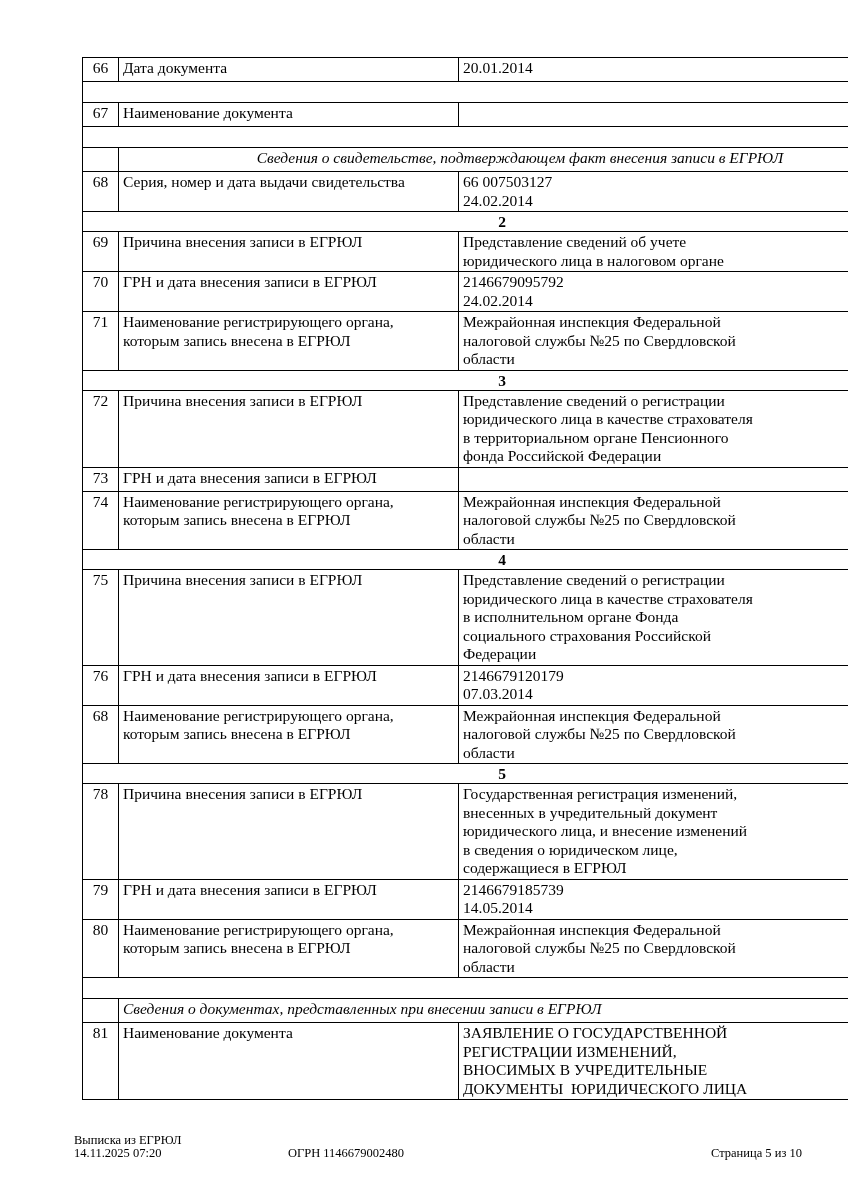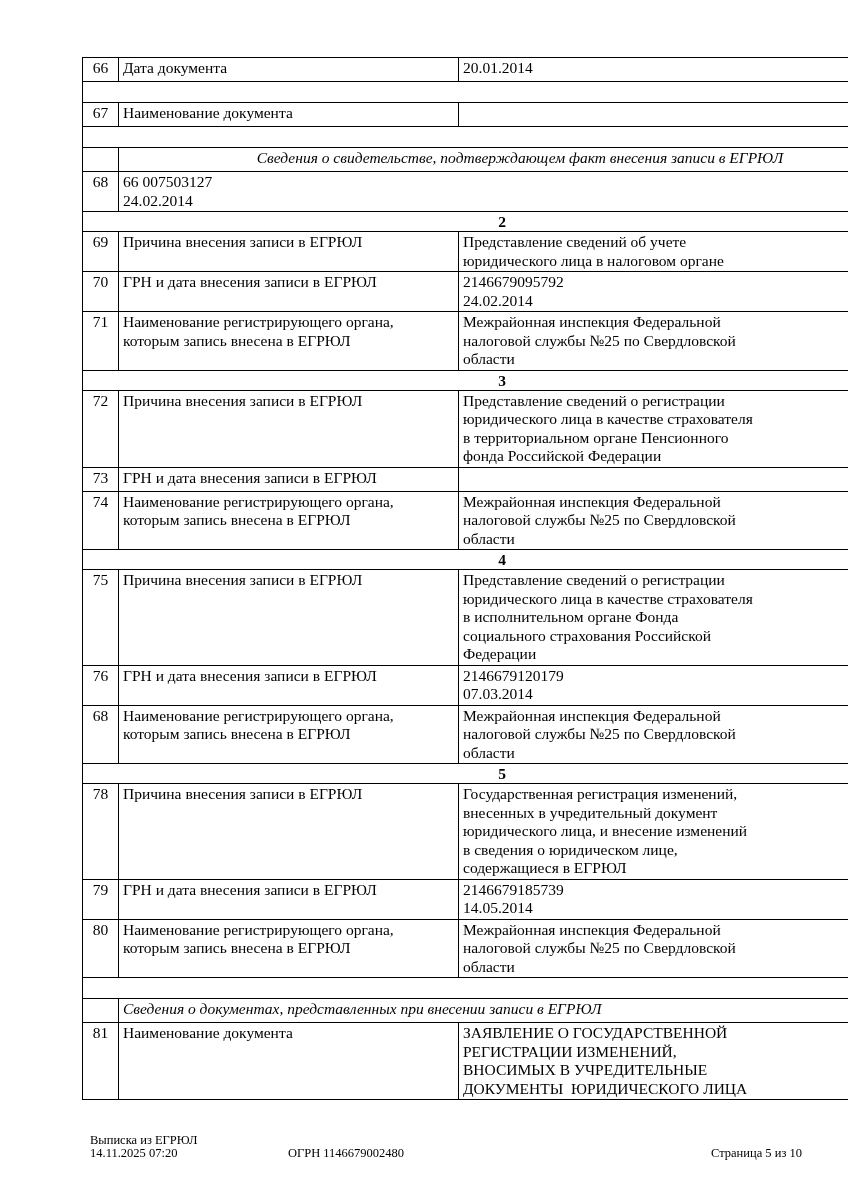--- a/index.html
+++ b/index.html
@@ -38,21 +38,21 @@
     white-space:pre-line;
     box-sizing:border-box;
     overflow:hidden;
   }
   .num  { text-align:center; border-right:1px solid #000; padding:1px 1px; }
   .label{ border-right:1px solid #000; }
   .nc-center { text-align:center; }
   .nc-left   { text-align:left; }
   .gcell { font-size:15.5px; line-height:17px; padding:1px 0; }
   .footer-left {
-    position:absolute; left:90px; top:1134px;
+    position:absolute; left:74px; top:1134px;
     font-size:12.5px; line-height:12.5px;
   }
   .footer-ogrn {
     position:absolute; left:0; top:1147px; width:692px;
     text-align:center; font-size:12.5px; line-height:12.5px;
   }
   .footer-page {
     position:absolute; right:46px; top:1147px;
     font-size:12.5px; line-height:12.5px;
   }
@@ -81,20 +81,21 @@
       <div class="cell"></div>
     </div>
 
   <div class="trow note">
     <div class="cell num"></div>
     <div class="cell nc-center">Сведения о свидетельстве, подтверждающем факт внесения записи в ЕГРЮЛ</div>
   </div>
 
   <div class="trow item">
     <div class="cell num">68</div>
+    <div class="cell label">Серия, номер и дата выдачи свидетельства</div>
     <div class="cell value">66 007503127
 24.02.2014</div>
   </div>
 
   <div class="trow group">
     <div class="cell gcell">2</div>
   </div>
 
   <div class="trow item">
     <div class="cell num">69</div>

